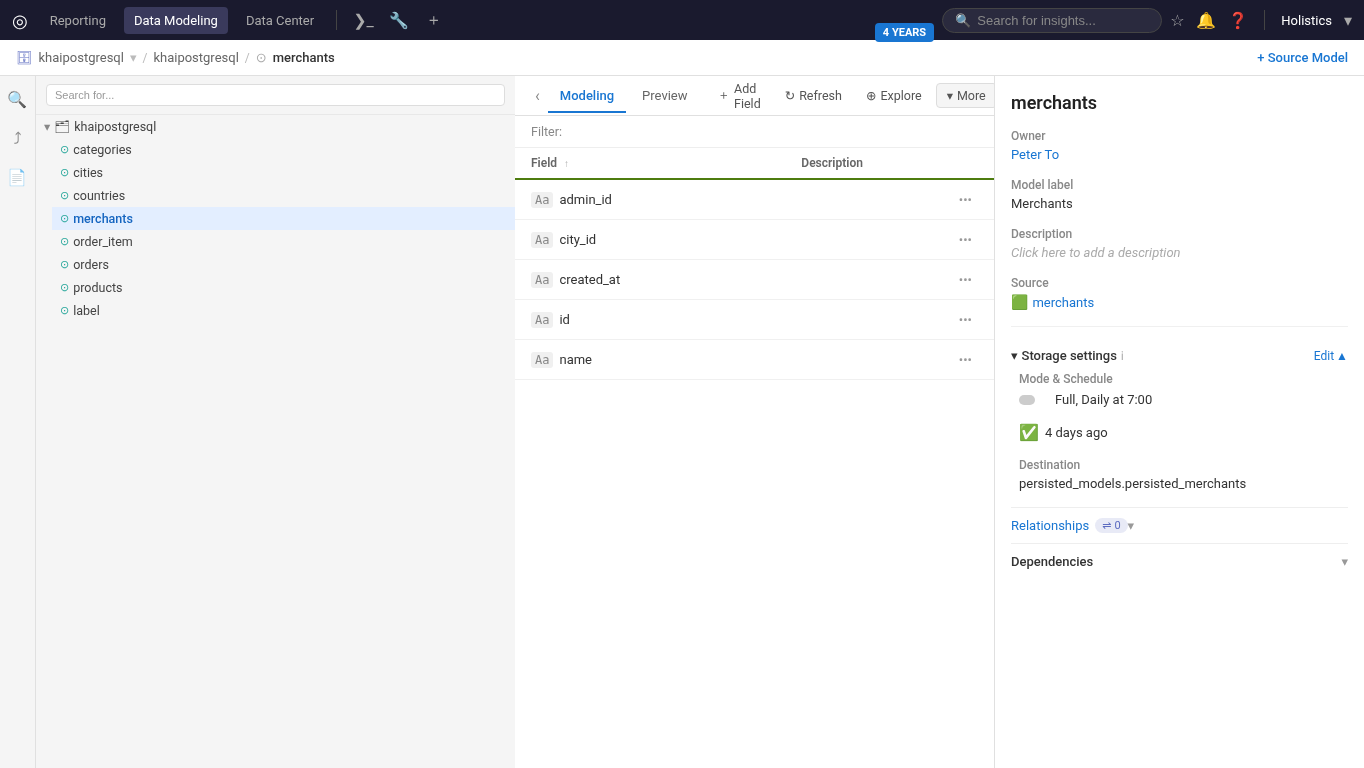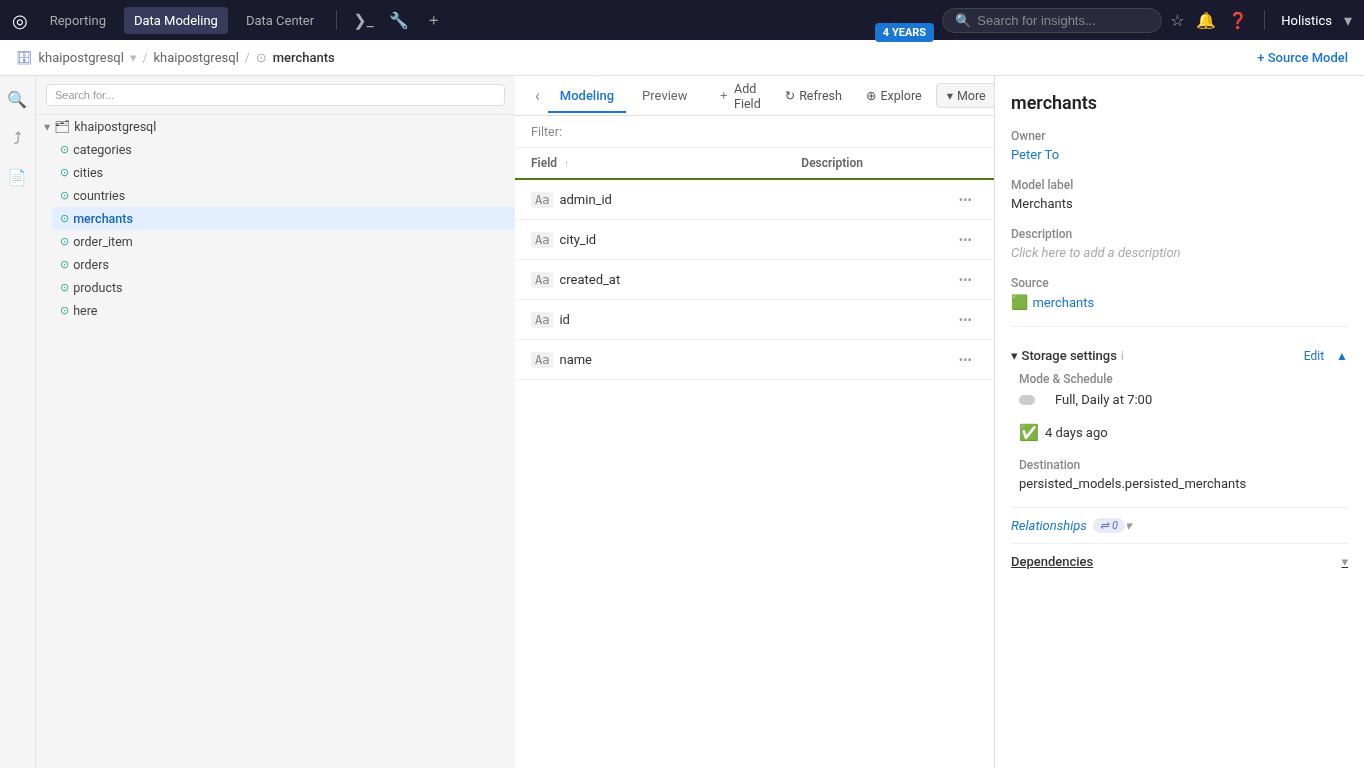--- a/index.html
+++ b/index.html
@@ -80,37 +80,37 @@
     .panel-label { font-size: 12px; color: #888; margin-bottom: 4px; font-weight: 500; }
     .panel-value { font-size: 13px; color: #333; }
     .panel-value.link { color: #1976d2; cursor: pointer; }
     .panel-value.muted { color: #aaa; font-style: italic; cursor: pointer; }
     .panel-value.green-link { color: #1976d2; display: flex; align-items: center; gap: 4px; cursor: pointer; }
     .source-icon { color: green; font-size: 14px; }
     .divider { height: 1px; background: #f0f0f0; margin: 12px 0; }
 
     .storage-header { display: flex; align-items: center; justify-content: space-between; cursor: pointer; padding: 8px 0; }
     .storage-title { font-size: 13px; font-weight: 500; color: #333; display: flex; align-items: center; gap: 4px; }
-    .storage-edit { color: #1976d2; font-size: 12px; cursor: pointer; display: flex; align-items: flex-start; gap: 12px; }
+    .storage-edit { color: #1976d2; font-size: 12px; cursor: pointer; display: flex; align-items: flex-start; gap: 2px; }
 
     .mode-row { display: flex; align-items: center; gap: 20px; margin-top: 6px; }
     .mode-icon { width: 16px; height: 10px; background: #ccc; border-radius: 5px; position: relative; }
     .mode-value { font-size: 13px; color: #333; }
 
     .last-run-row { display: flex; align-items: center; gap: 6px; margin-top: 6px; }
     .success-icon { color: #43a047; font-size: 16px; }
 
     .relationships-section { border-top: 1px solid #eee; padding: 10px 0; }
-    .rel-header { display: flex; align-items: center; cursor: pointer; font-style: italic; }
+    .rel-header { display: flex; align-items: center; cursor: pointer; }
     .rel-title { font-size: 13px; color: #1976d2; display: flex; align-items: center; gap: 6px; }
     .rel-badge { background: #e8eaf6; color: #5c6bc0; border-radius: 10px; padding: 1px 7px; font-size: 11px; display: flex; align-items: center; gap: 3px; }
     .expand-icon { color: #999; }
 
     .deps-section { border-top: 1px solid #eee; padding: 10px 0; }
-    .deps-header { display: flex; align-items: center; justify-content: space-between; cursor: pointer; text-decoration: underline; }
+    .deps-header { display: flex; align-items: center; justify-content: space-between; cursor: pointer; }
     .deps-title { font-size: 13px; color: #333; font-weight: 500; }
 
     
     .left-icon-bar { width: 36px; background: #f5f5f5; border-right: 1px solid #e0e0e0; display: flex; flex-direction: column; align-items: center; padding-top: 8px; gap: 8px; }
     .left-icon { color: #888; font-size: 16px; cursor: pointer; padding: 6px; border-radius: 4px; }
   </style>
 </head>
 <body>
 
 <div class="top-nav">
@@ -193,21 +193,21 @@
         <div class="tree-item">
           <span style="color:#26a69a; font-size:11px;">⊙</span>
           <span>orders</span>
         </div>
         <div class="tree-item">
           <span style="color:#26a69a; font-size:11px;">⊙</span>
           <span>products</span>
         </div>
         <div class="tree-item">
           <span style="color:#26a69a; font-size:11px;">⊙</span>
-          <span>here</span>
+          <span>label</span>
         </div>
       </div>
     </div>
   </div>
 
   <div class="content-area">
 
     <div class="content-tabs">
       <span class="tab-nav-arrow">‹</span>
       <span class="tab-item active">Modeling</span>

